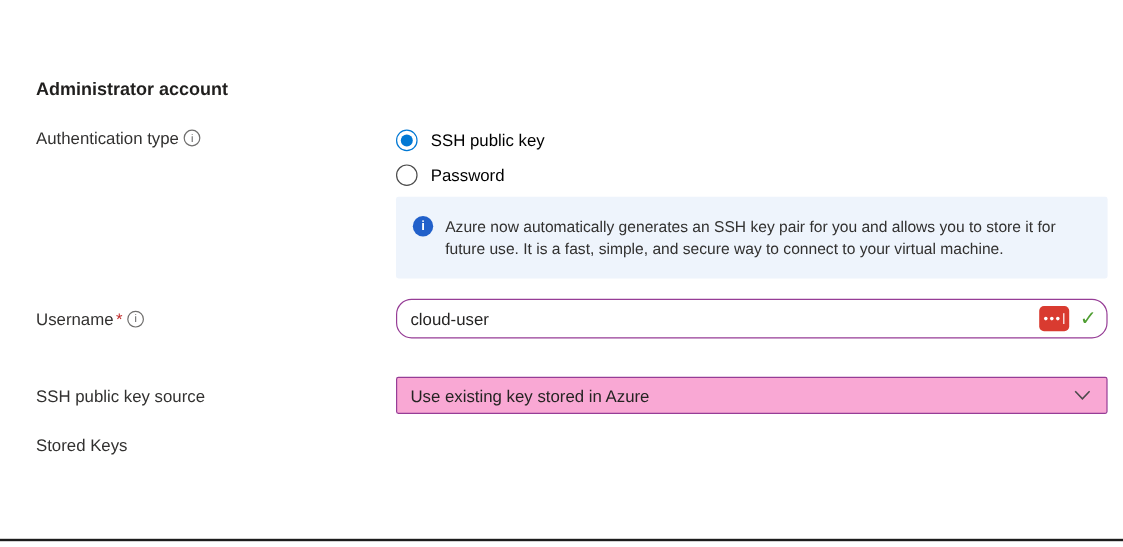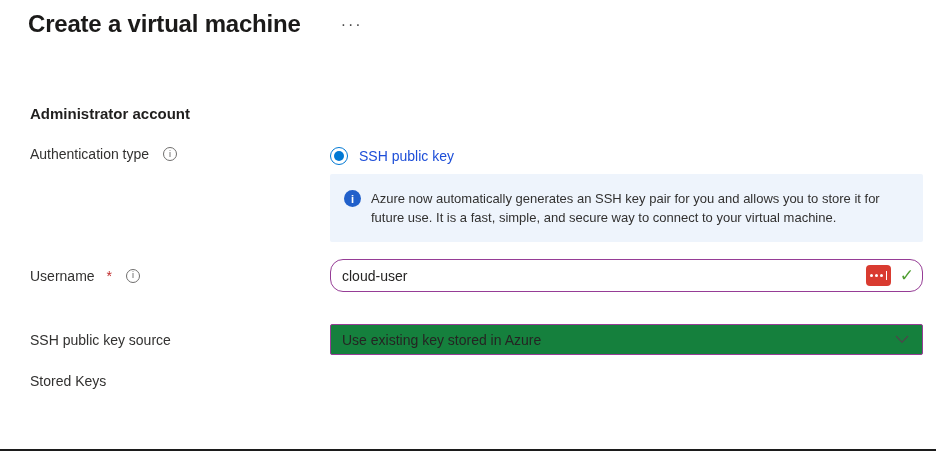--- a/index.html
+++ b/index.html
@@ -57,21 +57,21 @@
     grid-template-columns: 300px 1fr;
     align-items: center;
   }
   .row.top-align { align-items: start; }
 
   .field-label {
     font-size: 14px;
     color: #323130;
     display: flex;
     align-items: center;
-    gap: 14px;
+    gap: 4px;
   }
   .required-marker {
     color: var(--required-red, #c02b2b);
     font-size: 14px;
     margin-left: -2px;
   }
   .tooltip-icon {
     width: 14px; height: 14px;
     border: 1px solid #6f6e6d;
     border-radius: 50%;
@@ -106,21 +106,21 @@
     justify-content: center;
     flex: none;
   }
   .radio-circle.selected { border-color: var(--accent-blue, #0078d4); }
   .radio-circle .dot {
     width: 10px; height: 10px;
     border-radius: 50%;
     background: transparent;
   }
   .radio-circle.selected .dot { background: var(--accent-blue, #0078d4); }
-  .radio-label { font-size: 14px; color: #1d4ed8; }
+  .radio-label { font-size: 14px; color: #000000; }
 
   
   .info-row { margin-top: 4px; }
   .info-box {
     background: var(--info-box-bg, #eef4fc);
     border-radius: 2px;
     padding: 15px 20px 15px 14px;
     display: flex;
     gap: 10px;
     align-items: flex-start;
@@ -188,21 +188,21 @@
     flex: none;
   }
 
   
   .select-row-1 { margin-top: 32px; }
   .select-row-2 { margin-top: 18px; }
   .select-field {
     height: 31px;
     border: 1.5px solid var(--input-border-purple, #963d96);
     border-radius: 2px;
-    background: #15803d;
+    background: #f9a8d4;
     display: flex;
     align-items: center;
     justify-content: space-between;
     padding: 0 13px 0 11px;
     cursor: pointer;
   }
   .select-value { font-size: 14px; color: #252423; }
   .chevron { display: flex; align-items: center; }
 
   
@@ -212,42 +212,42 @@
     top: 449px;
     height: 2px;
     background: #1c1c1c;
   }
 </style>
 </head>
 <body>
 
 <div class="page">
 
-  <div class="header">
-    <h1 class="page-title">Create a virtual machine</h1>
-    <button class="more-btn">
-      <span>···</span>
-    </button>
-  </div>
 
   <div class="form">
 
     <div class="section-heading">Administrator account</div>
 
     <div class="row auth-row top-align">
       <div class="field-label">
         <span>Authentication type</span>
         <span class="tooltip-icon">i</span>
       </div>
       <div class="radio-group">
         <div class="radio-option">
           <span class="radio-circle selected">
               <span class="dot"></span>
             </span>
           <span class="radio-label">SSH public key</span>
+        </div>
+        <div class="radio-option">
+          <span class="radio-circle">
+              <span class="dot"></span>
+            </span>
+          <span class="radio-label">Password</span>
         </div>
       </div>
     </div>
 
     <div class="row info-row">
       <div></div>
       <div class="info-box">
         <span class="info-filled-icon">i</span>
         <div class="info-text">Azure now automatically generates an SSH key pair for you and allows you to store it for future use. It is a fast, simple, and secure way to connect to your virtual machine.</div>
       </div>

